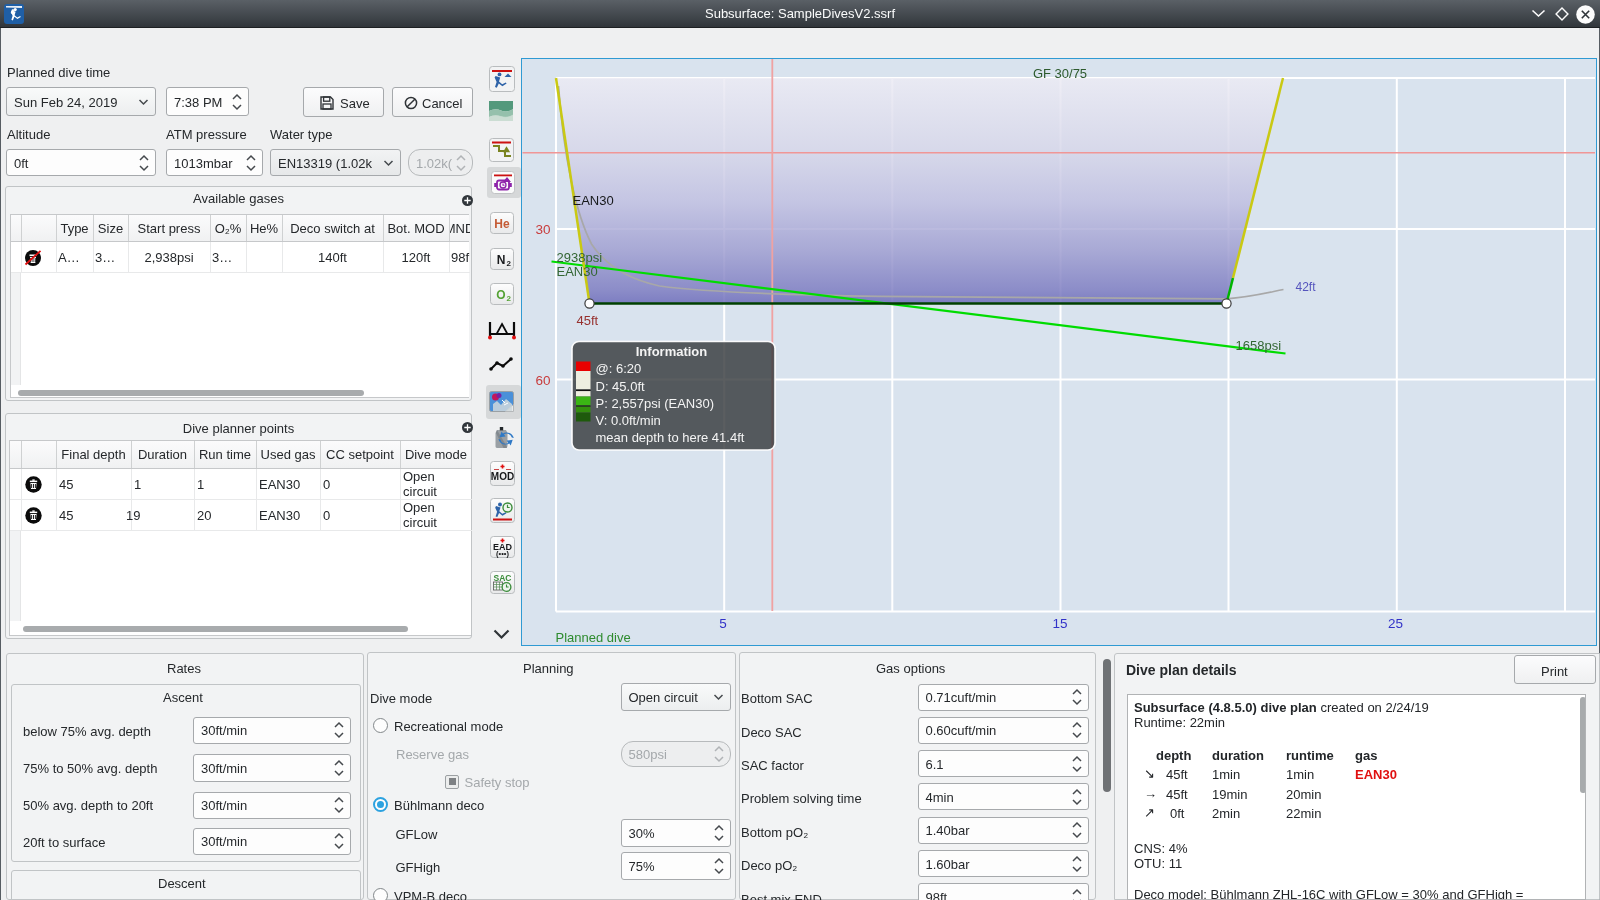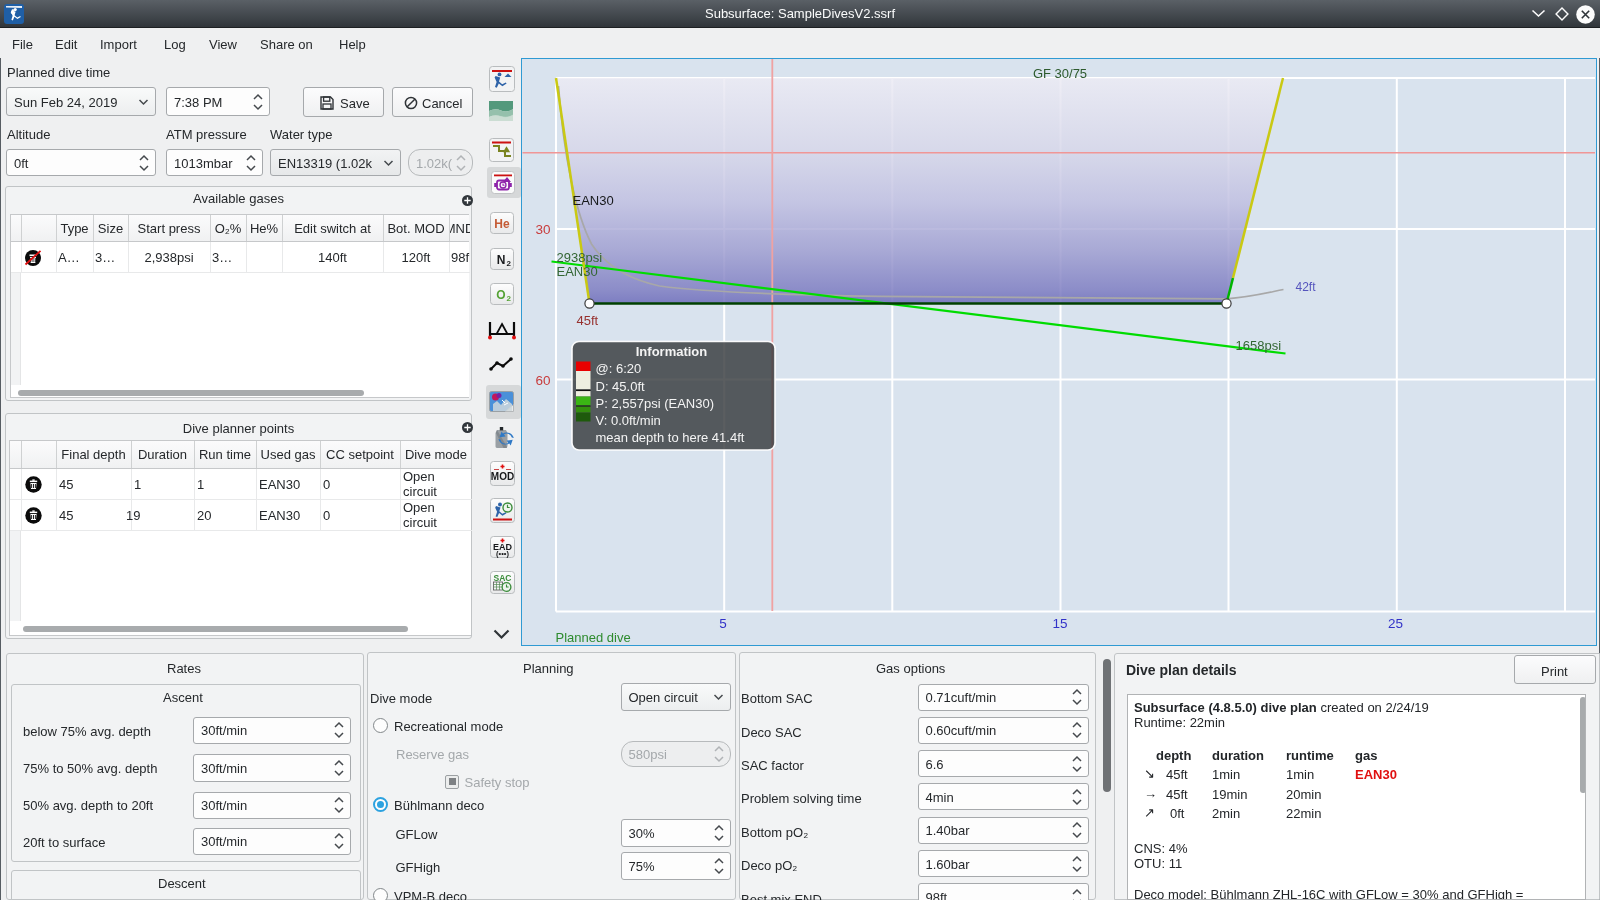--- a/index.html
+++ b/index.html
@@ -74,38 +74,29 @@
     <svg class="abs" style="left:1555px;top:7px" width="14" height="14" viewBox="0 0 14 14">
         <rect x="2.8" y="2.8" width="8.4" height="8.4" transform="rotate(45 7 7)" stroke="#fcfcfc" stroke-width="1.4" fill="none"></rect>
       </svg>
     <svg class="abs" style="left:1576px;top:5px" width="19" height="19" viewBox="0 0 19 19">
         <circle cx="9.5" cy="9.5" r="9.3" fill="#fcfcfc"></circle>
         <path d="M5.8 5.8 L13.2 13.2 M13.2 5.8 L5.8 13.2" stroke="#2e3338" stroke-width="1.6"></path>
       </svg>
   </div>
   <div class="abs" style="left:0;top:28px;width:1px;height:872px;background:#565c62"></div>
   <div class="abs" style="left:1599px;top:28px;width:1px;height:872px;background:#565c62"></div>
-  <div id="menubar">
-    <span style="left:12px">File</span>
-    <span style="left:55px">Edit</span>
-    <span style="left:100px">Import</span>
-    <span style="left:164px">Log</span>
-    <span style="left:209px">View</span>
-    <span style="left:260px">Share on</span>
-    <span style="left:339px">Help</span>
-  </div>
 
   <div class="label" style="left:7px;top:65px">Planned dive time</div>
   <div class="combo" style="left:6px;top:87px;width:150px;height:29px;">
     <span class="txt">Sun Feb 24, 2019</span>
     <svg class="comboarr" width="11" height="7" viewBox="0 0 11 7">
         <path d="M1.5 1.5 L5.5 5.5 L9.5 1.5" stroke="#45494d" stroke-width="1.5" fill="none"></path>
       </svg>
   </div>
-  <div class="spin" style="left:166px;top:87px;width:104px;height:29px;">
+  <div class="spin" style="left:166px;top:87px;width:83px;height:29px;">
     <span class="txt">7:38 PM</span>
     <svg class="spinarr" width="12" height="19" viewBox="0 0 12 19">
         <path d="M2 6.5 L6 2.5 L10 6.5" stroke="#45494d" stroke-width="1.5" fill="none"></path>
         <path d="M2 12.5 L6 16.5 L10 12.5" stroke="#45494d" stroke-width="1.5" fill="none"></path>
       </svg>
   </div>
   <div class="btn" style="left:303px;top:87px;width:81px;height:30px;">
     <svg class="abs" style="left:16px;top:8px" width="14" height="14" viewBox="0 0 14 14">
         <path d="M1 1 L10.5 1 L13 3.5 L13 13 L1 13 Z" fill="none" stroke="#2f3337" stroke-width="1.4"></path>
         <rect x="3.6" y="1" width="6.2" height="4.2" fill="none" stroke="#2f3337" stroke-width="1.3"></rect>
@@ -168,21 +159,21 @@
         <div class="th" style="left:117px;width:82px">
             <span>Start press</span>
           </div>
         <div class="th" style="left:199px;width:36px">
             <span>O₂%</span>
           </div>
         <div class="th" style="left:235px;width:36px">
             <span>He%</span>
           </div>
         <div class="th" style="left:271px;width:101px">
-            <span>Edit switch at</span>
+            <span>Deco switch at</span>
           </div>
         <div class="th" style="left:372px;width:66px">
             <span>Bot. MOD</span>
           </div>
         <div class="th" style="left:438px;width:21px">
             <span>MND</span>
           </div>
         <div class="vline" style="left:10px"></div>
         <div class="vline" style="left:45px"></div>
         <div class="vline" style="left:82px"></div>
@@ -599,21 +590,21 @@
       </svg>
     </div>
   <div class="spin" style="left:917.5px;top:716.8px;width:171px;height:27px">
       <span class="txt">0.60cuft/min</span>
       <svg class="spinarr" width="12" height="19" viewBox="0 0 12 19">
         <path d="M2 6.5 L6 2.5 L10 6.5" stroke="#45494d" stroke-width="1.5" fill="none"></path>
         <path d="M2 12.5 L6 16.5 L10 12.5" stroke="#45494d" stroke-width="1.5" fill="none"></path>
       </svg>
     </div>
   <div class="spin" style="left:917.5px;top:750.1px;width:171px;height:27px">
-      <span class="txt">6.6</span>
+      <span class="txt">6.1</span>
       <svg class="spinarr" width="12" height="19" viewBox="0 0 12 19">
         <path d="M2 6.5 L6 2.5 L10 6.5" stroke="#45494d" stroke-width="1.5" fill="none"></path>
         <path d="M2 12.5 L6 16.5 L10 12.5" stroke="#45494d" stroke-width="1.5" fill="none"></path>
       </svg>
     </div>
   <div class="spin" style="left:917.5px;top:783.4px;width:171px;height:27px">
       <span class="txt">4min</span>
       <svg class="spinarr" width="12" height="19" viewBox="0 0 12 19">
         <path d="M2 6.5 L6 2.5 L10 6.5" stroke="#45494d" stroke-width="1.5" fill="none"></path>
         <path d="M2 12.5 L6 16.5 L10 12.5" stroke="#45494d" stroke-width="1.5" fill="none"></path>

